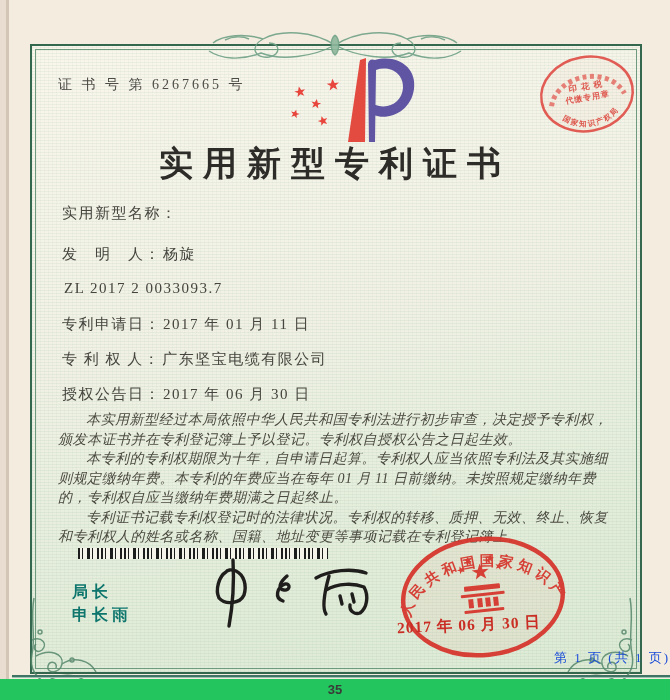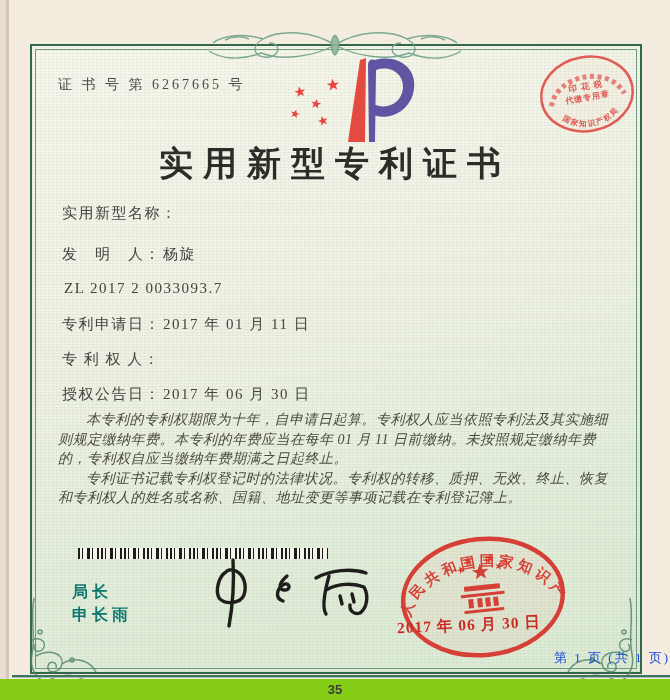--- a/index.html
+++ b/index.html
@@ -58,21 +58,21 @@
 
   .seal{position:absolute;left:392px;top:530px;transform:rotate(-6deg);opacity:.95;}
   .seal-date{position:absolute;left:397px;top:615px;font-size:15.5px;font-weight:600;
              color:#c92d23;letter-spacing:1px;transform:rotate(-2.5deg);white-space:nowrap;}
 
   .page-indicator{position:absolute;left:0;top:649px;width:670px;text-align:right;
                   font-size:13px;letter-spacing:2px;color:#1d4ed8;}
 
   .bottom-line{position:absolute;left:12px;top:675px;width:658px;height:2px;
                background:#3f7363;border-bottom:1px solid #9cc4b2;}
-  .footer{position:absolute;left:0;top:679px;width:670px;height:21px;background:#84cc16;
+  .footer{position:absolute;left:0;top:679px;width:670px;height:21px;background:#22c55e;
           text-align:center;font-family:"Liberation Sans",sans-serif;font-weight:bold;
           font-size:13px;line-height:21px;color:#3a3a38;}
 </style>
 </head>
 <body>
 
 <div id="stage">
 
   <div class="page-edge2"></div>
   <div class="page-edge"></div>
@@ -135,28 +135,30 @@
     </div>
     <div class="field-row">
       <span class="field-value">ZL 2017 2 0033093.7</span>
     </div>
     <div class="field-row">
       <span class="field-label">专利申请日：</span>
       <span class="field-value">2017 年 01 月 11 日</span>
     </div>
     <div class="field-row">
       <span class="field-label">专 利 权 人：</span>
+      <span class="field-value">广东坚宝电缆有限公司</span>
     </div>
     <div class="field-row">
       <span class="field-label">授权公告日：</span>
       <span class="field-value">2017 年 06 月 30 日</span>
     </div>
   </div>
 
   <div class="paras">
+    <p>本实用新型经过本局依照中华人民共和国专利法进行初步审查，决定授予专利权，颁发本证书并在专利登记簿上予以登记。专利权自授权公告之日起生效。</p>
     <p>本专利的专利权期限为十年，自申请日起算。专利权人应当依照专利法及其实施细则规定缴纳年费。本专利的年费应当在每年 01 月 11 日前缴纳。未按照规定缴纳年费的，专利权自应当缴纳年费期满之日起终止。</p>
     <p>专利证书记载专利权登记时的法律状况。专利权的转移、质押、无效、终止、恢复和专利权人的姓名或名称、国籍、地址变更等事项记载在专利登记簿上。</p>
   </div>
 
   <div class="barcode"></div>
 
   <div class="director">
     <div>局长</div>
     <div>申长雨</div>
   </div>

